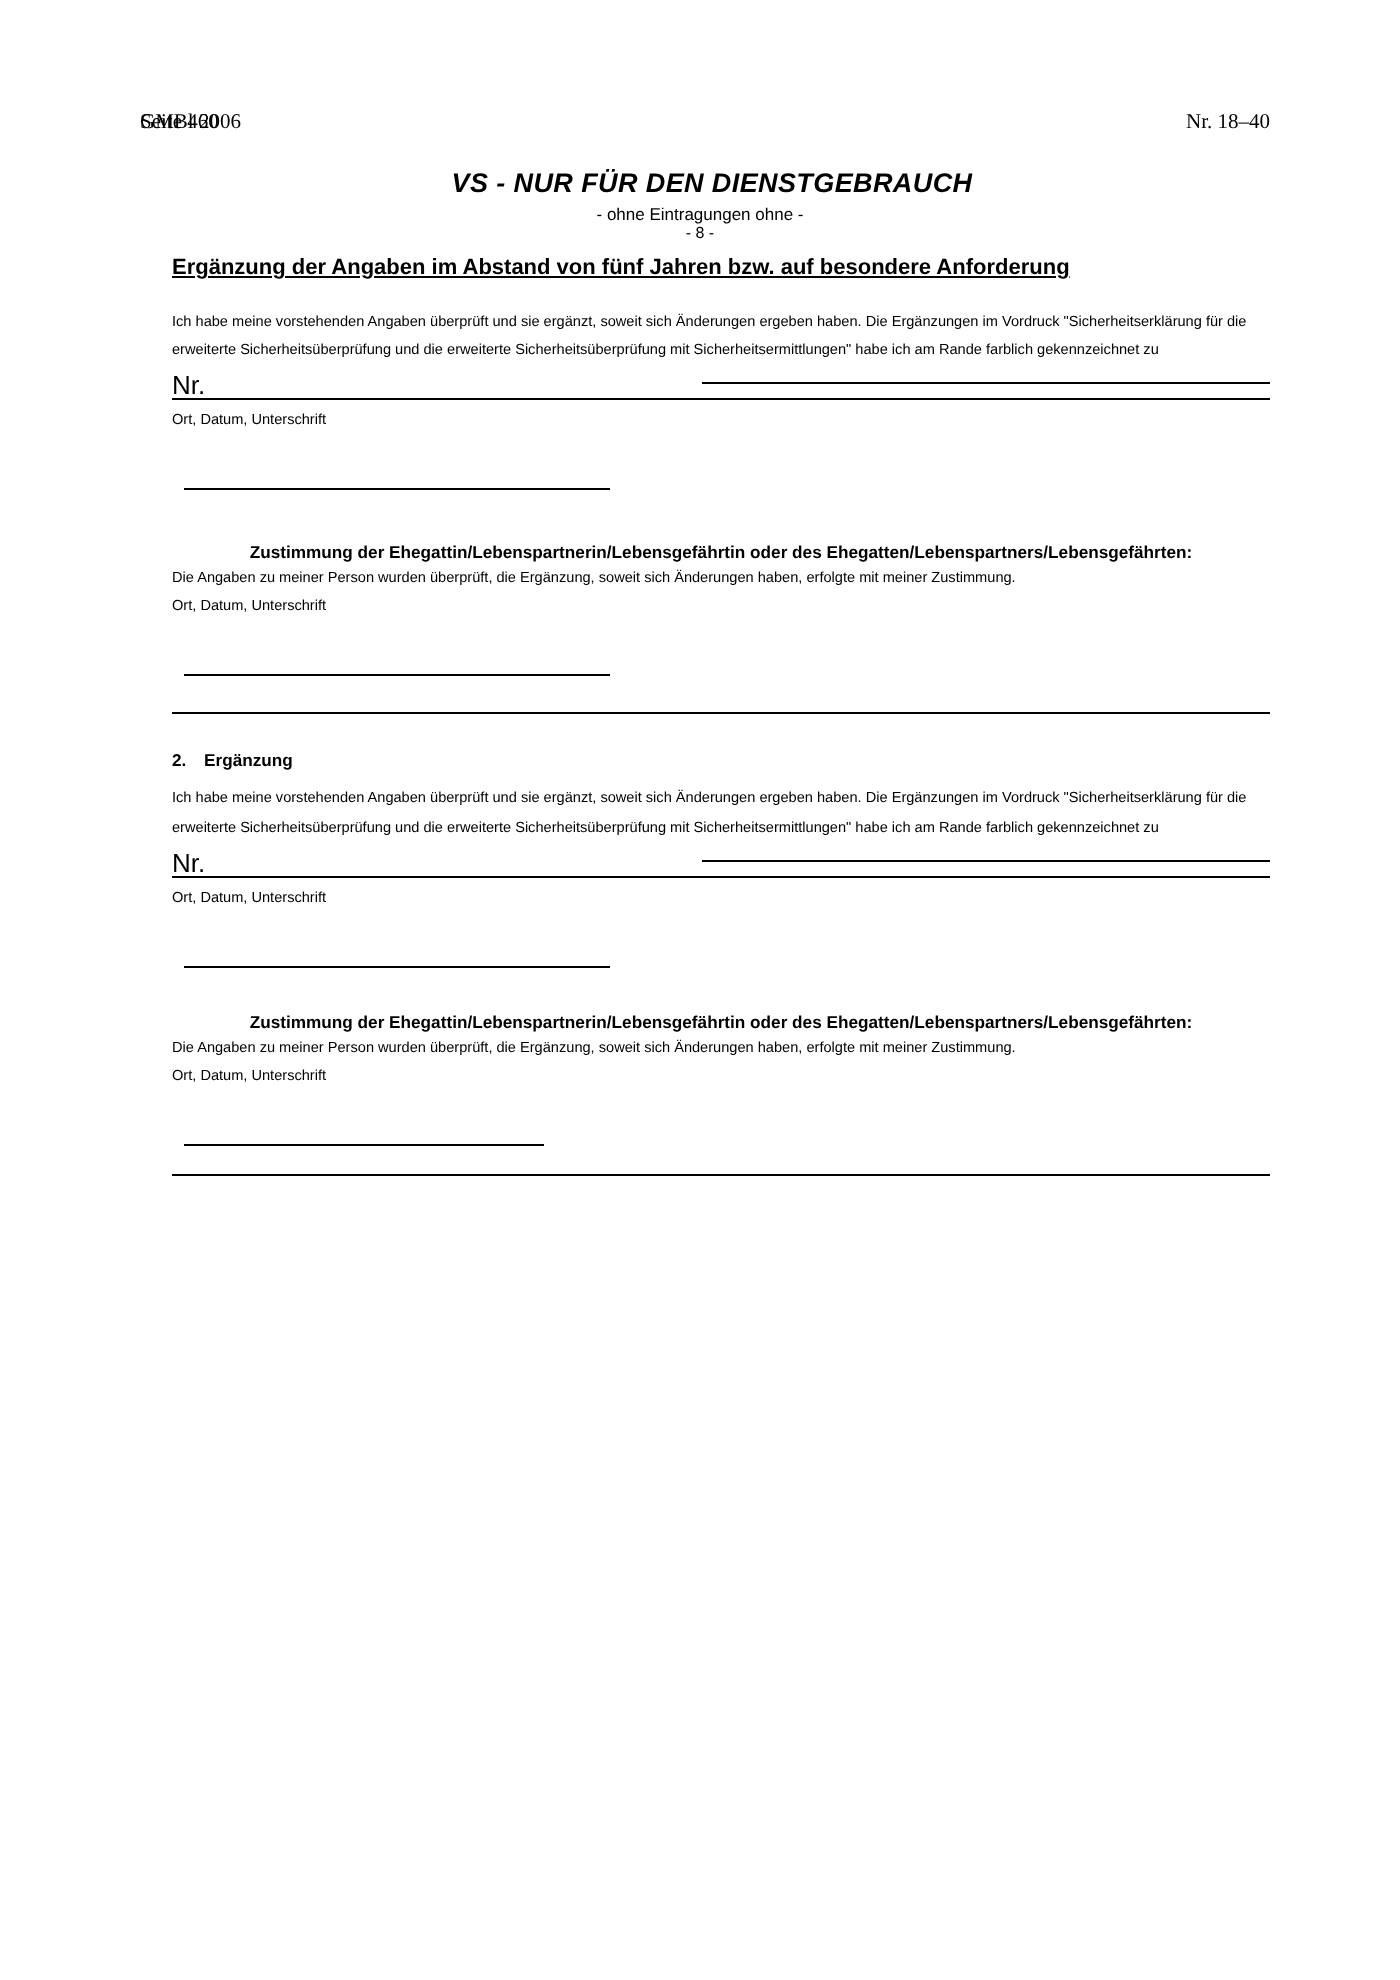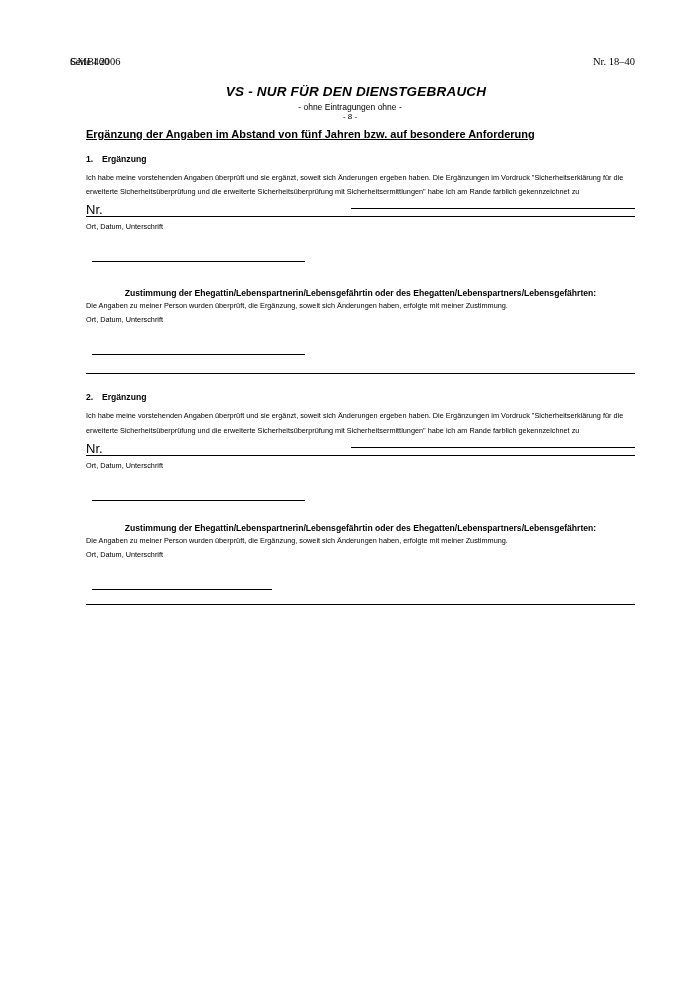--- a/index.html
+++ b/index.html
@@ -171,23 +171,20 @@
 
   <div class="classification">VS - NUR FÜR DEN DIENSTGEBRAUCH</div>
   <div class="subclass">- ohne Eintragungen ohne -</div>
   <div class="pagenum">- 8 -</div>
 
   <div class="content">
 
     <p class="doc-title">Ergänzung der Angaben im Abstand von fünf Jahren bzw. auf besondere Anforderung</p>
 
     <div>
-      <p class="section-head">
-        <span class="num">1.</span><span>Ergänzung</span>
-      </p>
       <p class="para">Ich habe meine vorstehenden Angaben überprüft und sie ergänzt, soweit sich Änderungen ergeben haben. Die Ergänzungen im Vordruck "Sicherheitserklärung für die erweiterte Sicherheitsüberprüfung und die erweiterte Sicherheitsüberprüfung mit Sicherheitsermittlungen" habe ich am Rande farblich gekennzeichnet zu</p>
       <div class="nr-line">
         <span class="nr-label">Nr.</span>
         <span class="nr-rule"></span>
       </div>
       <hr class="rule-full">
       <p class="caption">Ort, Datum, Unterschrift</p>
       <hr class="sig-rule">
       <div class="spacer-26"></div>
       <p class="consent-head">Zustimmung der Ehegattin/Lebenspartnerin/Lebensgefährtin oder des Ehegatten/Lebenspartners/Lebensgefährten:</p>

